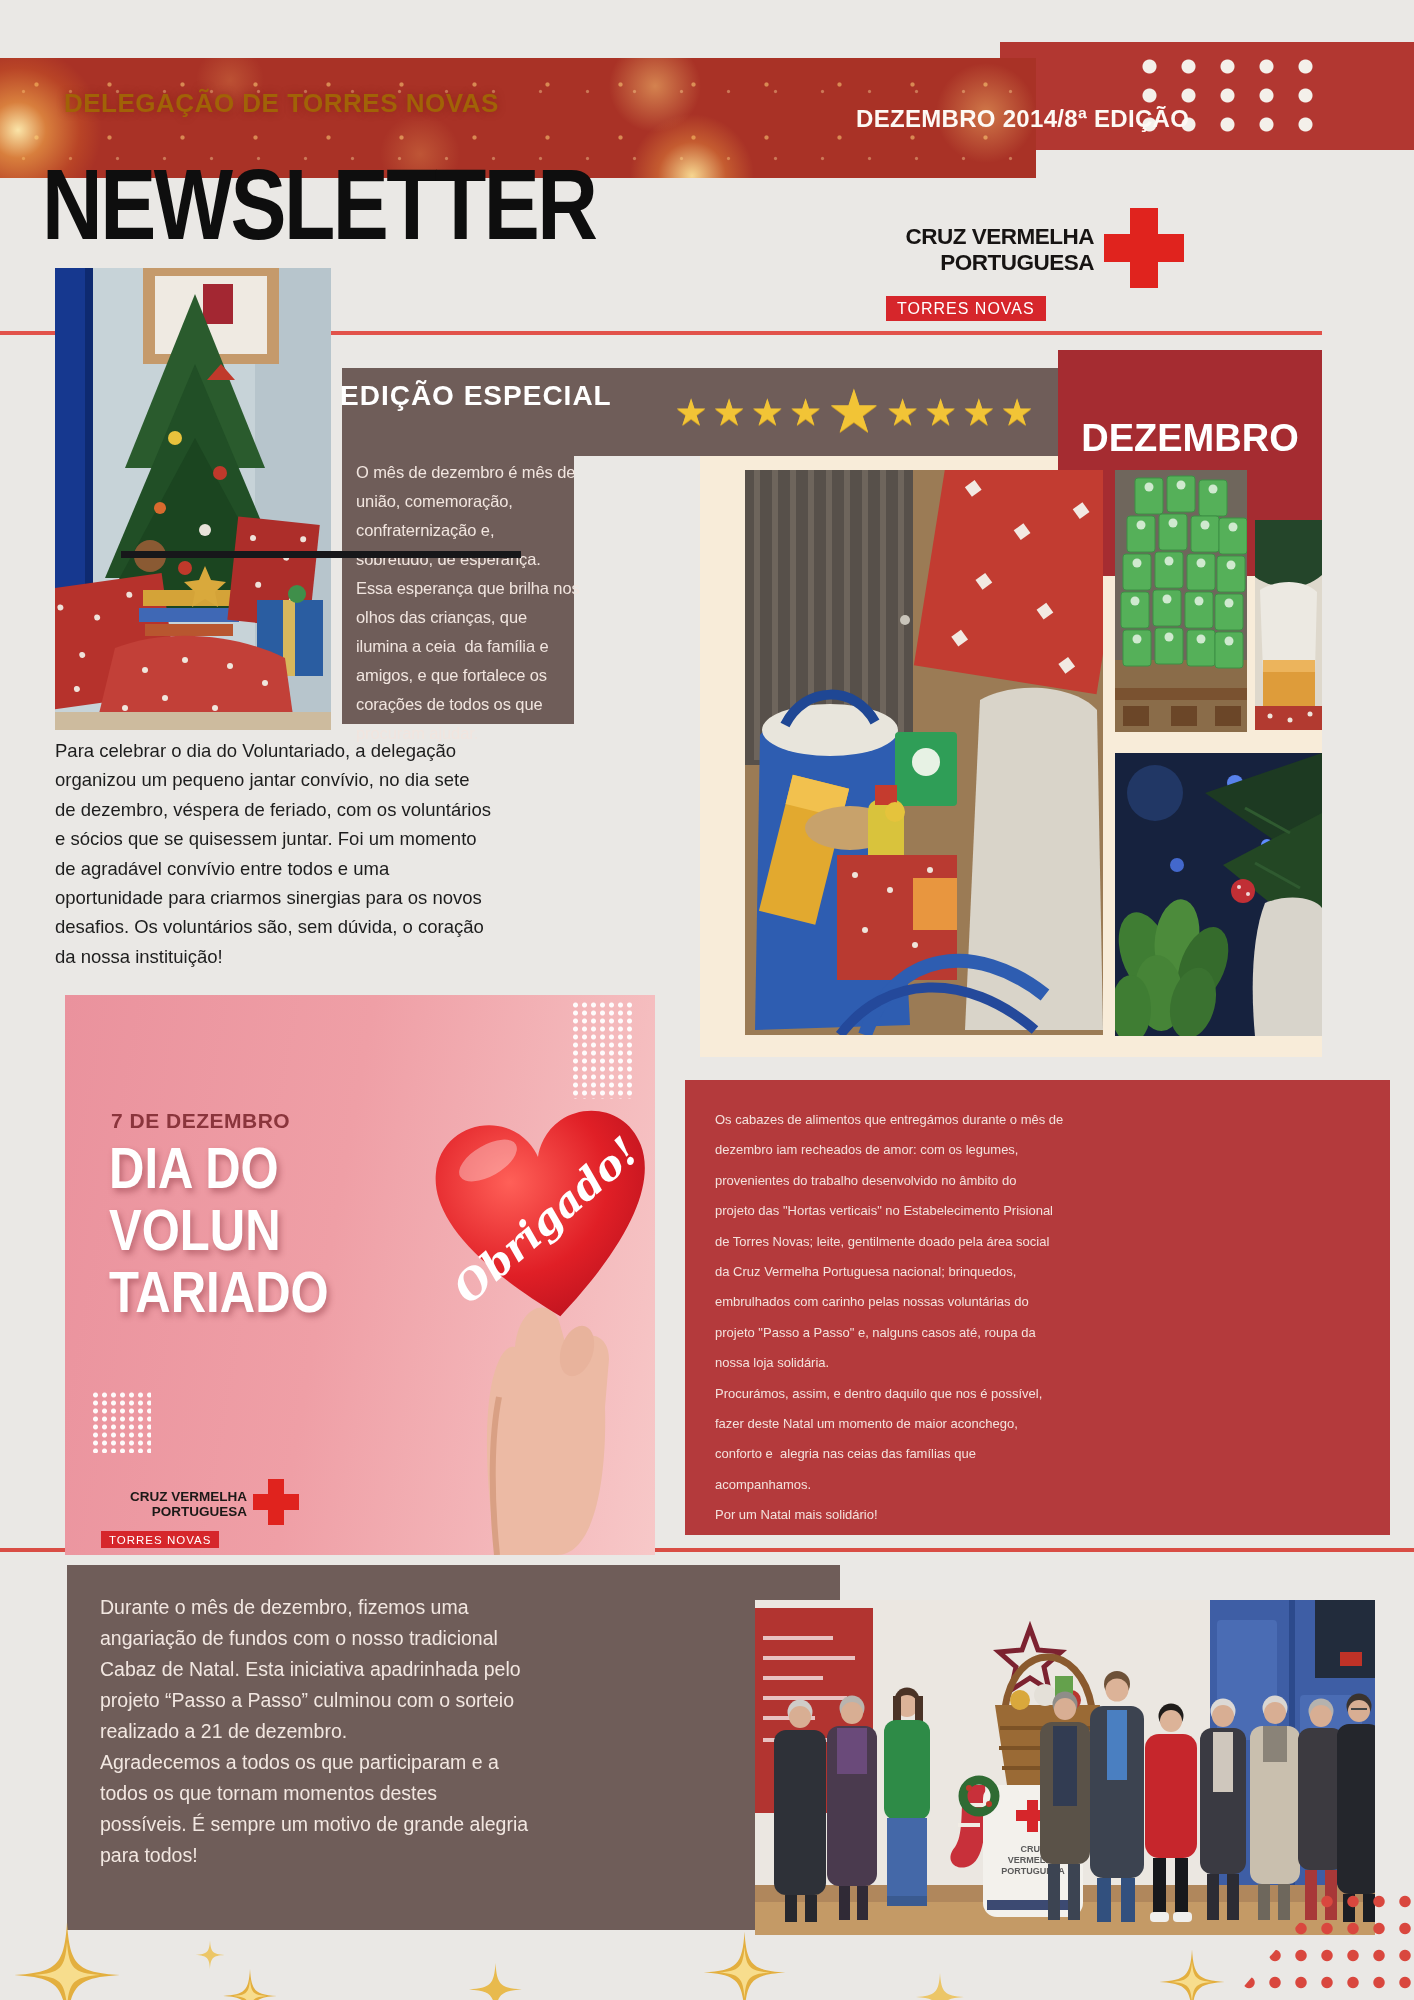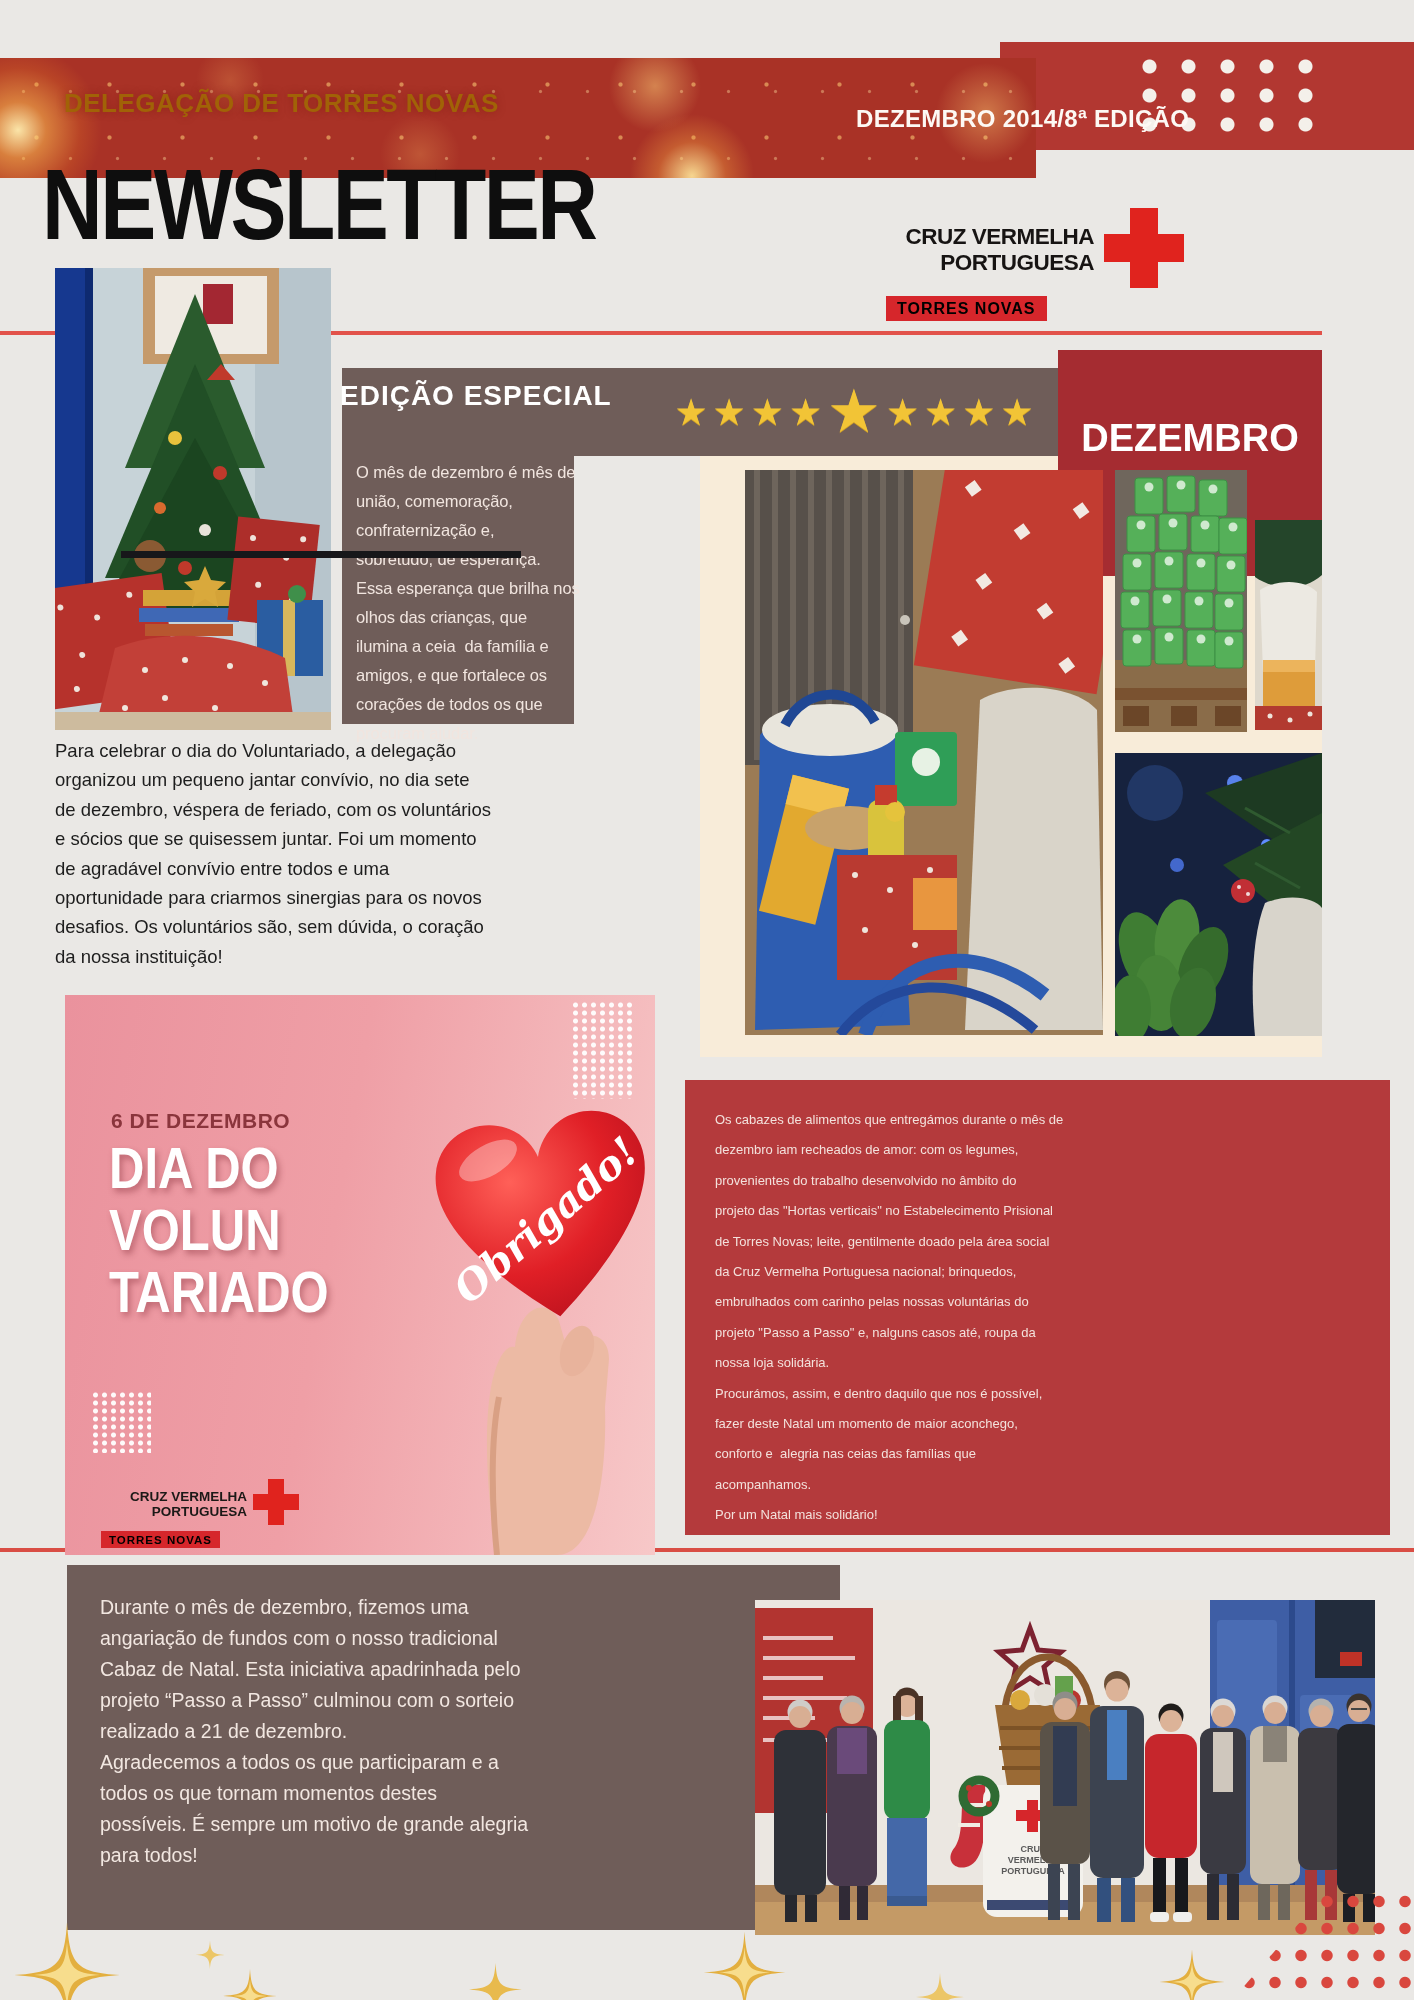--- a/index.html
+++ b/index.html
@@ -34,21 +34,21 @@
     line-height:1;transform:scaleX(.84);transform-origin:left top;}
   .cvp-logo{left:850px;top:208px;width:340px;height:124px;}
   .cvp-logo .lines{position:absolute;left:0;top:16px;width:244px;text-align:right;font-weight:900;
     font-size:22.5px;line-height:26px;color:#171413;letter-spacing:-.5px;}
   .cross{position:absolute;}
   .cross::before{content:"";position:absolute;background:#e0231e;}
   .cross::after{content:"";position:absolute;background:#e0231e;}
   .cvp-logo .cross{left:254px;top:0;width:80px;height:80px;}
   .cvp-logo .cross::before{left:26px;top:0;width:28px;height:80px;}
   .cvp-logo .cross::after{left:0;top:26px;width:80px;height:28px;}
-  .badge{background:#d6262b;color:#000000;font-weight:700;letter-spacing:1px;display:inline-block;}
+  .badge{background:#d6262b;color:#ffffff;font-weight:400;letter-spacing:1px;display:inline-block;}
   .cvp-logo .badge{position:absolute;left:36px;top:88px;font-size:16px;padding:4px 11px 3px;}
 
   .rule-top{left:0;top:331px;width:1322px;height:4px;background:#e2524a;}
   .rule-bottom{left:0;top:1548px;width:1414px;height:4px;background:#d94d44;}
 
   
   .cream-panel{left:700px;top:455px;width:622px;height:602px;background:#f8ecd9;}
   .brown-band{left:342px;top:368px;width:718px;height:88px;background:#6f5d59;}
   .brown-col{left:342px;top:368px;width:232px;height:356px;background:#6f5d59;}
   .edicao-title{left:340px;top:380px;font-size:28px;font-weight:900;color:#ffffff;letter-spacing:1px;}
@@ -360,21 +360,21 @@
 de agradável convívio entre todos e uma
 oportunidade para criarmos sinergias para os novos
 desafios. Os voluntários são, sem dúvida, o coração
 da nossa instituição!</div>
 
   <div class="abs rule-bottom"></div>
 
   <div class="abs poster">
     <div class="abs pdots a"></div>
     <div class="abs pdots b"></div>
-    <div class="abs poster-date">6 DE DEZEMBRO</div>
+    <div class="abs poster-date">7 DE DEZEMBRO</div>
     <div class="abs poster-title ml">DIA DO
 VOLUN
 TARIADO</div>
     <div class="abs hand-wrap">
       <svg viewBox="0 0 205 268" preserveAspectRatio="none">
         <path d="M58 60 C62 18 92 10 102 34 L110 62 C128 40 152 46 152 72 L148 120 C150 190 138 268 100 268 L40 268 C28 200 26 120 38 84 C44 64 52 58 58 60 Z" fill="#ecbaa4"></path>
         <path d="M40 268 C34 210 34 150 42 110" stroke="#d9a084" stroke-width="6" fill="none"></path>
         <ellipse cx="120" cy="64" rx="16" ry="26" fill="#e8b39c" transform="rotate(18 120 64)"></ellipse>
       </svg>
     </div>

